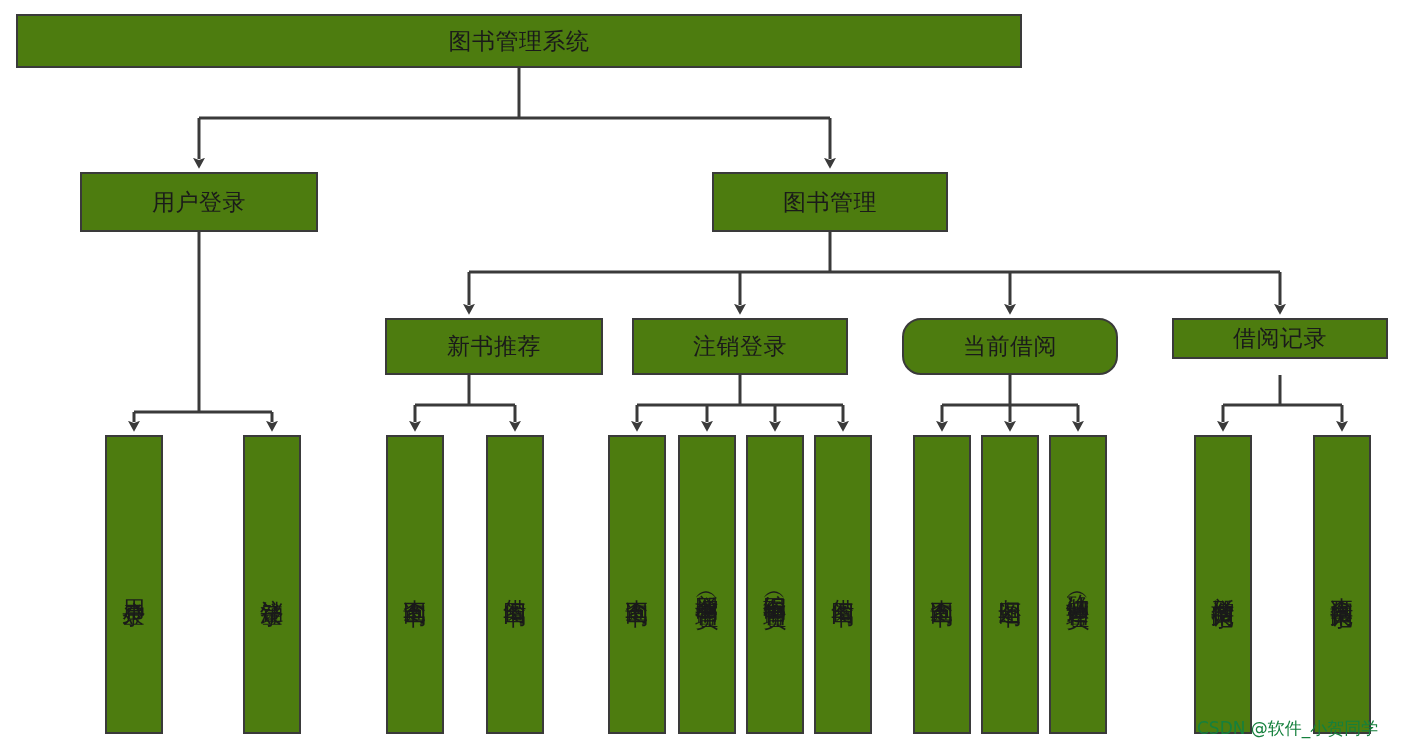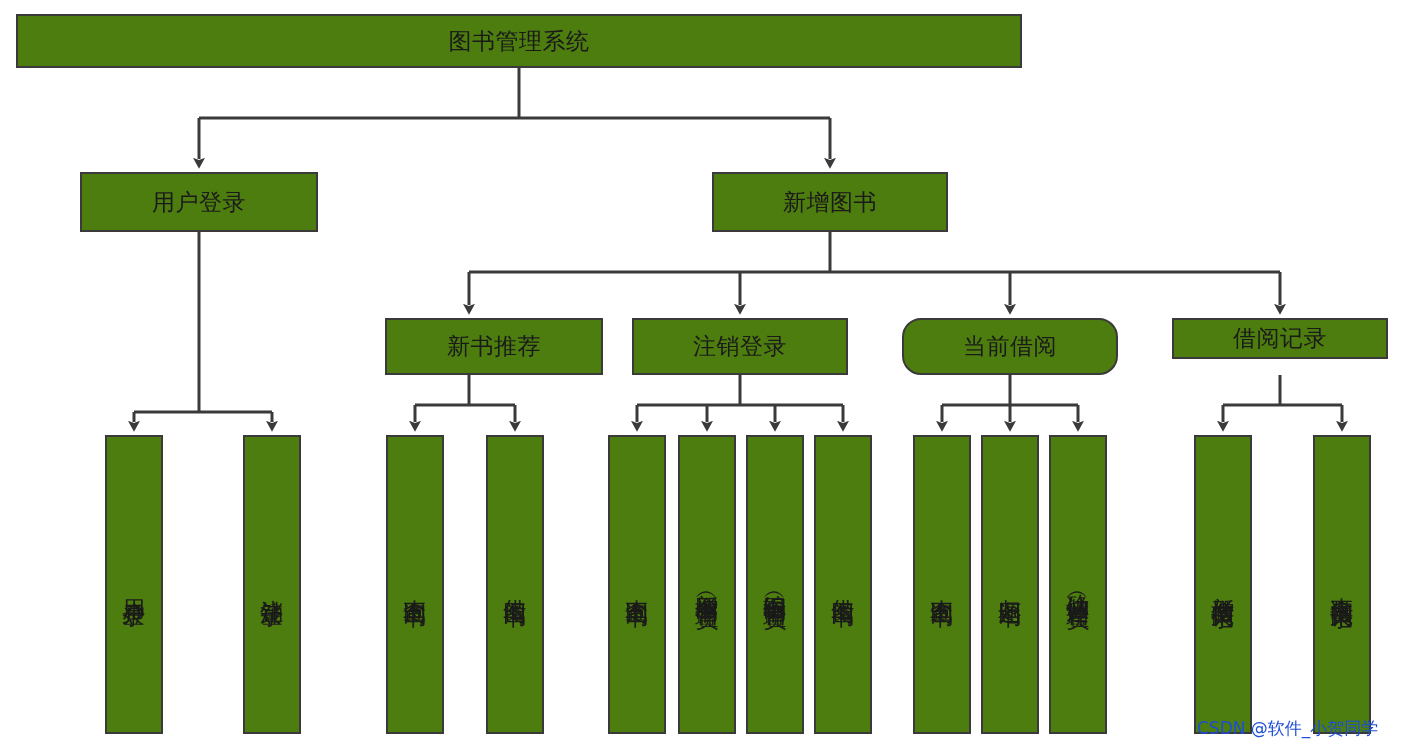--- a/index.html
+++ b/index.html
@@ -46,21 +46,21 @@
   }
   .node.vertical .node-label {
     font-size: 23px;
     writing-mode: vertical-rl;
     text-orientation: upright;
     letter-spacing: 2px;
     max-height: 100%;
   }
   .watermark {
     position: absolute;
-    color: #1d4ed8;
+    color: #15803d;
     font-size: 17px;
     white-space: nowrap;
     pointer-events: none;
     text-align: center;
   }
 </style>
 </head>
 <body>
 
 <div id="canvas">
@@ -108,21 +108,21 @@
   </svg>
 
   <div id="node-layer">
       <div class="node horizontal" style="left: 16px; top: 14px; width: 1006px; height: 54px;">
         <span class="node-label">图书管理系统</span>
       </div>
       <div class="node horizontal" style="left: 80px; top: 172px; width: 238px; height: 60px;">
         <span class="node-label">用户登录</span>
       </div>
       <div class="node horizontal" style="left: 712px; top: 172px; width: 236px; height: 60px;">
-        <span class="node-label">新增图书</span>
+        <span class="node-label">图书管理</span>
       </div>
       <div class="node horizontal" style="left: 360px; top: 318px; width: 218px; height: 57px; margin-left: 25px;">
         <span class="node-label">新书推荐</span>
       </div>
       <div class="node horizontal" style="left: 632px; top: 318px; width: 216px; height: 57px;">
         <span class="node-label">注销登录</span>
       </div>
       <div class="node horizontal" style="left: 902px; top: 318px; width: 216px; height: 57px; border-radius: 19px;">
         <span class="node-label">当前借阅</span>
       </div>

